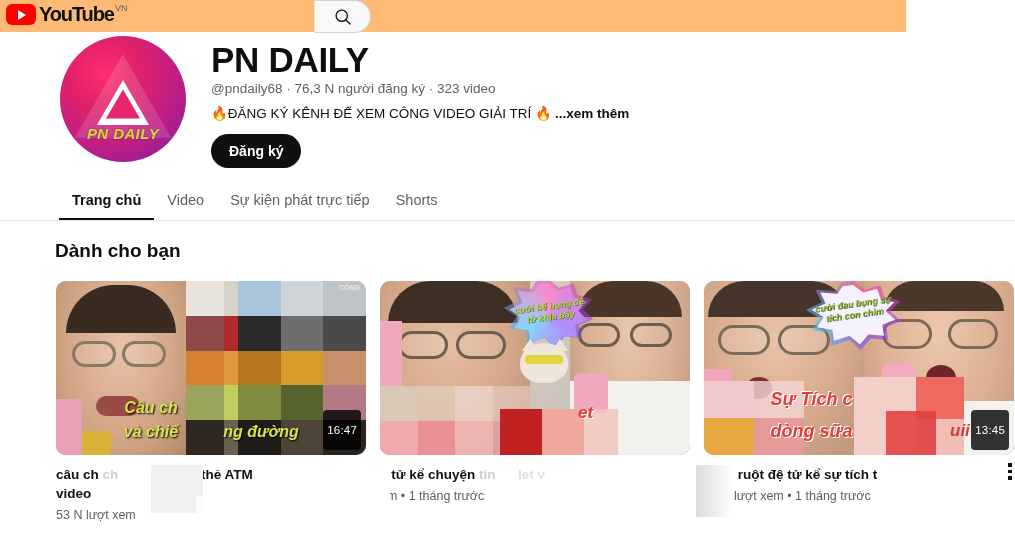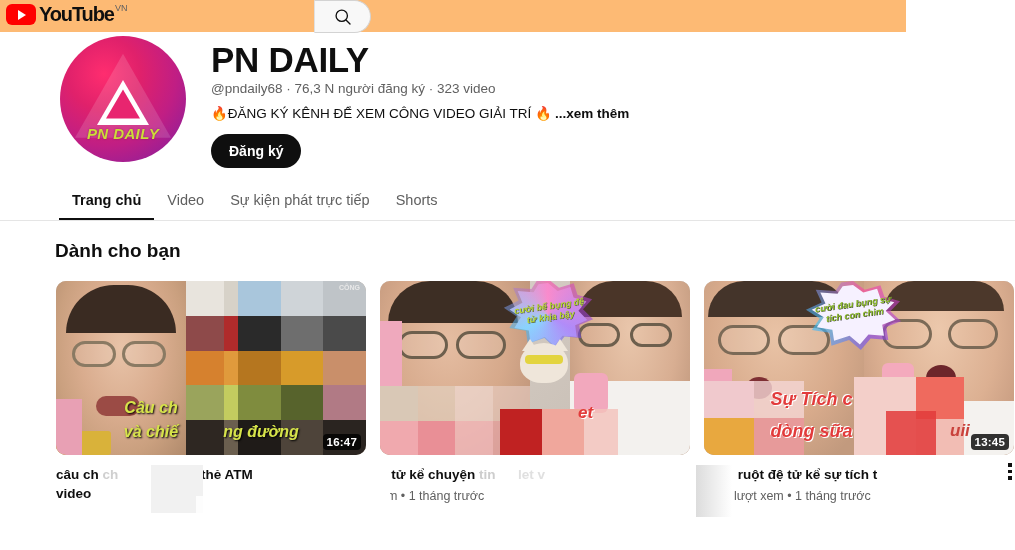--- a/index.html
+++ b/index.html
@@ -184,22 +184,22 @@
     position: relative; background: #d9d9d9;
     cursor: pointer;
   }
   .thumb .px-grid {
     position: absolute; inset: 0;
     display: grid;
   }
   .thumb .dur {
     position: absolute; right: 5px; bottom: 5px;
     background: rgba(0,0,0,0.80); color: #fff;
-    font-size: 11.5px; font-weight: bold;
-    padding: 2px 4px; border-radius: 4px;
+    font-size: 11.5px; font-weight: normal;
+    padding: 14px 4px; border-radius: 4px;
     letter-spacing: 0.2px;
   }
   .cap {
     position: absolute; left: 0; right: 0;
     text-align: center; font-weight: bold;
     font-style: italic;
     white-space: nowrap;
   }
   .bubble {
     position: absolute;
@@ -333,20 +333,23 @@
 
     <div class="v-title">
       <span>câu ch</span>
       <span style="color:#cfcfcf">ch</span>
       <span style="color:#e9e9e9;">&nbsp;&nbsp;&nbsp;&nbsp;&nbsp;&nbsp;&nbsp;</span>
       <span style="color:#c9c9c9">n O</span>
       <span style="color:#e9e9e9;">&nbsp;&nbsp;&nbsp;&nbsp;&nbsp;</span>
       <span>thẻ ATM</span><br>
       <span>video</span>
     </div>
+    <div class="v-meta">
+      <span style="color:#606060">53 N lượt xem</span>
+    </div>
 
     <div class="soft" style="left:95px;top:184px;width:52px;height:48px;background:#f1f1f1;"></div>
     <div class="soft" style="left:140px;top:215px;width:120px;height:22px;background:#ffffff;opacity:0.85;"></div>
   </div>
 
   <div class="video">
     <div class="thumb">
       <div style="position:absolute;inset:0;background:linear-gradient(135deg,#ded6cf 0%,#cfc6bd 50%,#c4bab1 100%);"></div>
 
       <div style="position:absolute;left:0;top:0;width:150px;height:174px;background:

